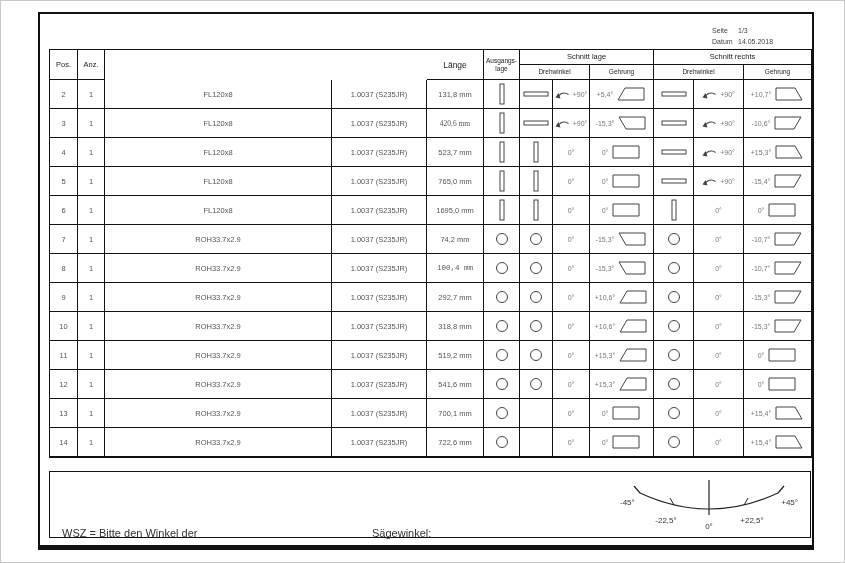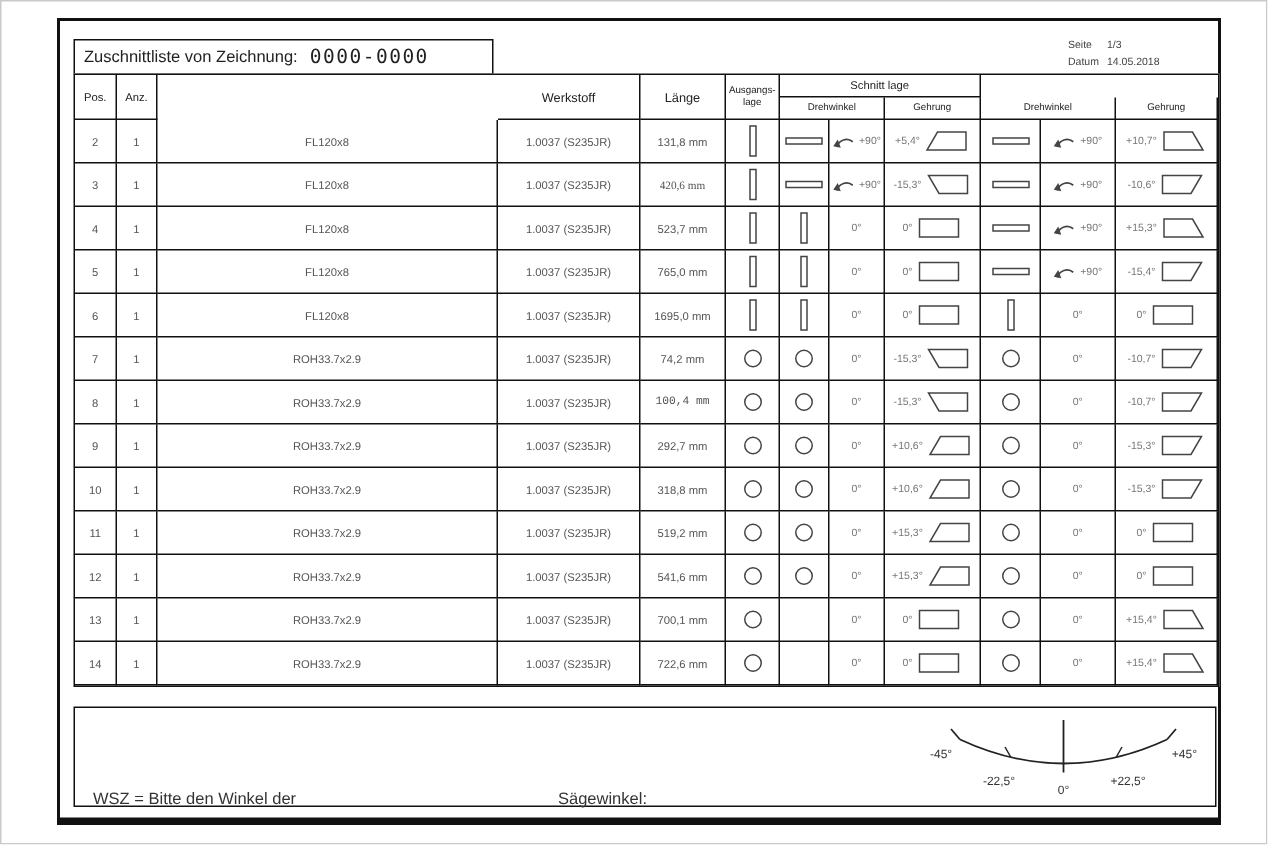--- a/index.html
+++ b/index.html
@@ -33,41 +33,37 @@
   .saw{position:absolute;left:322px;top:9px;font-size:11px;color:#333;line-height:21px;white-space:pre;}
   .gauge{position:absolute;right:12px;top:5px;}
   .gauge text{font-size:8px;fill:#333;font-family:"Liberation Sans",sans-serif;}
 </style>
 </head>
 <body>
 
 <div class="page">
   <div class="frame">
 
-    <div class="titlebox">
-      <span class="titlelabel">Zuschnittliste von Zeichnung:</span>
-      <span class="dwgno">0000-0000</span>
-    </div>
     <div class="meta">
       <div><span class="ml">Seite</span><span>1/3</span></div>
       <div><span class="ml">Datum</span><span>14.05.2018</span></div>
     </div>
 
     <div class="grid" id="grid">
       <div class="hc" style="grid-area:1/1/3/2">Pos.</div>
       <div class="hc" style="grid-area:1/2/3/3">Anz.</div>
-      <div class="hc" style="grid-area:1/4/3/5;font-size:8.5px">Werkstoff</div>
       <div class="hc" style="grid-area:1/5/3/6;font-size:8.5px">Länge</div>
       <div class="hc" style="grid-area:1/6/3/7;font-size:6.5px">
         <span>Ausgangs-</span>
         <span>lage</span>
       </div>
       <div class="hc" style="grid-area:1/7/2/10">Schnitt lage</div>
       <div class="hc" style="grid-area:2/7/3/9;font-size:6.5px">Drehwinkel</div>
       <div class="hc" style="grid-area:2/9/3/10;font-size:6.5px">Gehrung</div>
+      <div class="hc" style="grid-area:1/10/2/13">Schnitt rechts</div>
       <div class="hc" style="grid-area:2/10/3/12;font-size:6.5px">Drehwinkel</div>
       <div class="hc" style="grid-area:2/12/3/13;font-size:6.5px">Gehrung</div>
 
     <div class="dc" style="grid-area: 3 / 1;">2</div>
         <div class="dc" style="grid-area: 3 / 2;">1</div>
         <div class="dc" style="grid-area: 3 / 3;">FL120x8</div>
         <div class="dc" style="grid-area: 3 / 4;">1.0037 (S235JR)</div>
         <div class="dc" style="grid-area: 3 / 5;">131,8 mm</div>
         <div class="dc" style="grid-area: 3 / 6;">
           <span style="display:flex">

